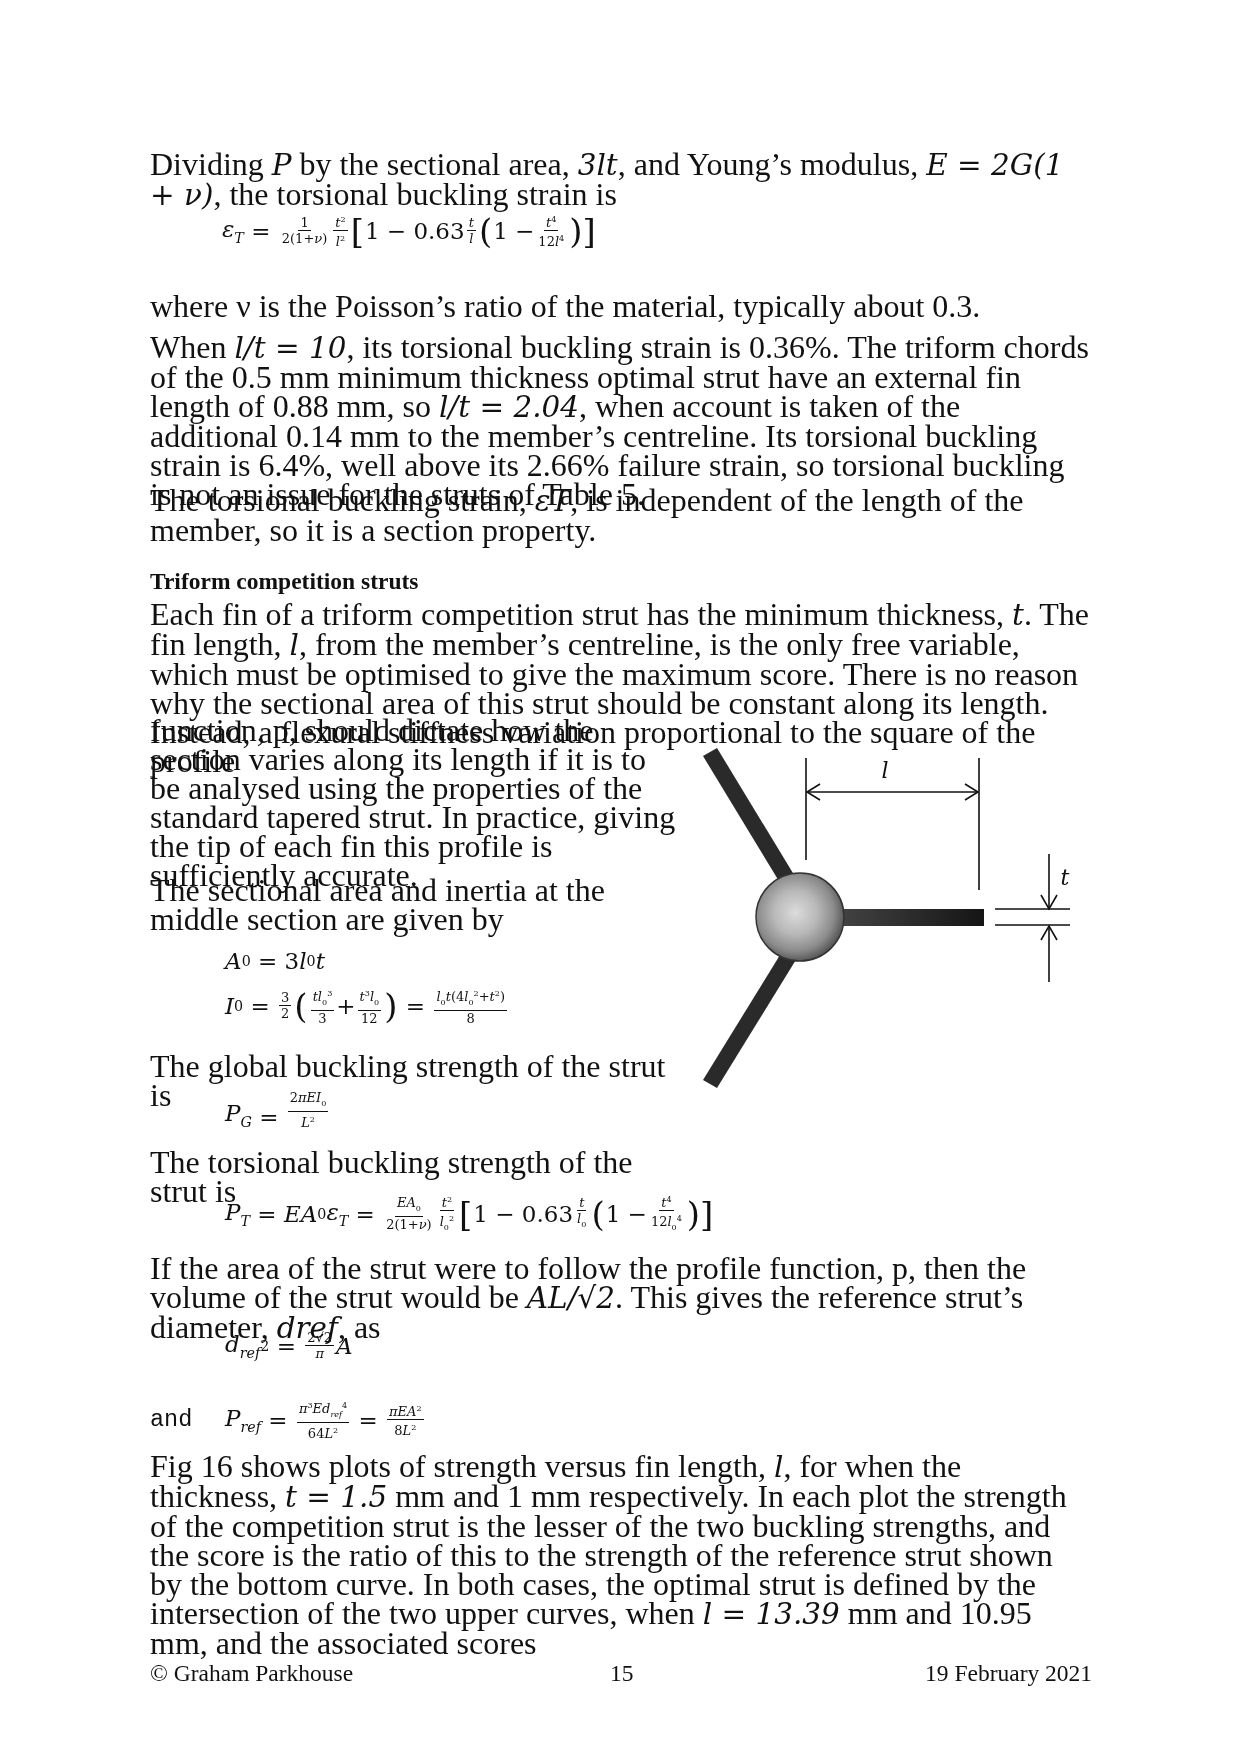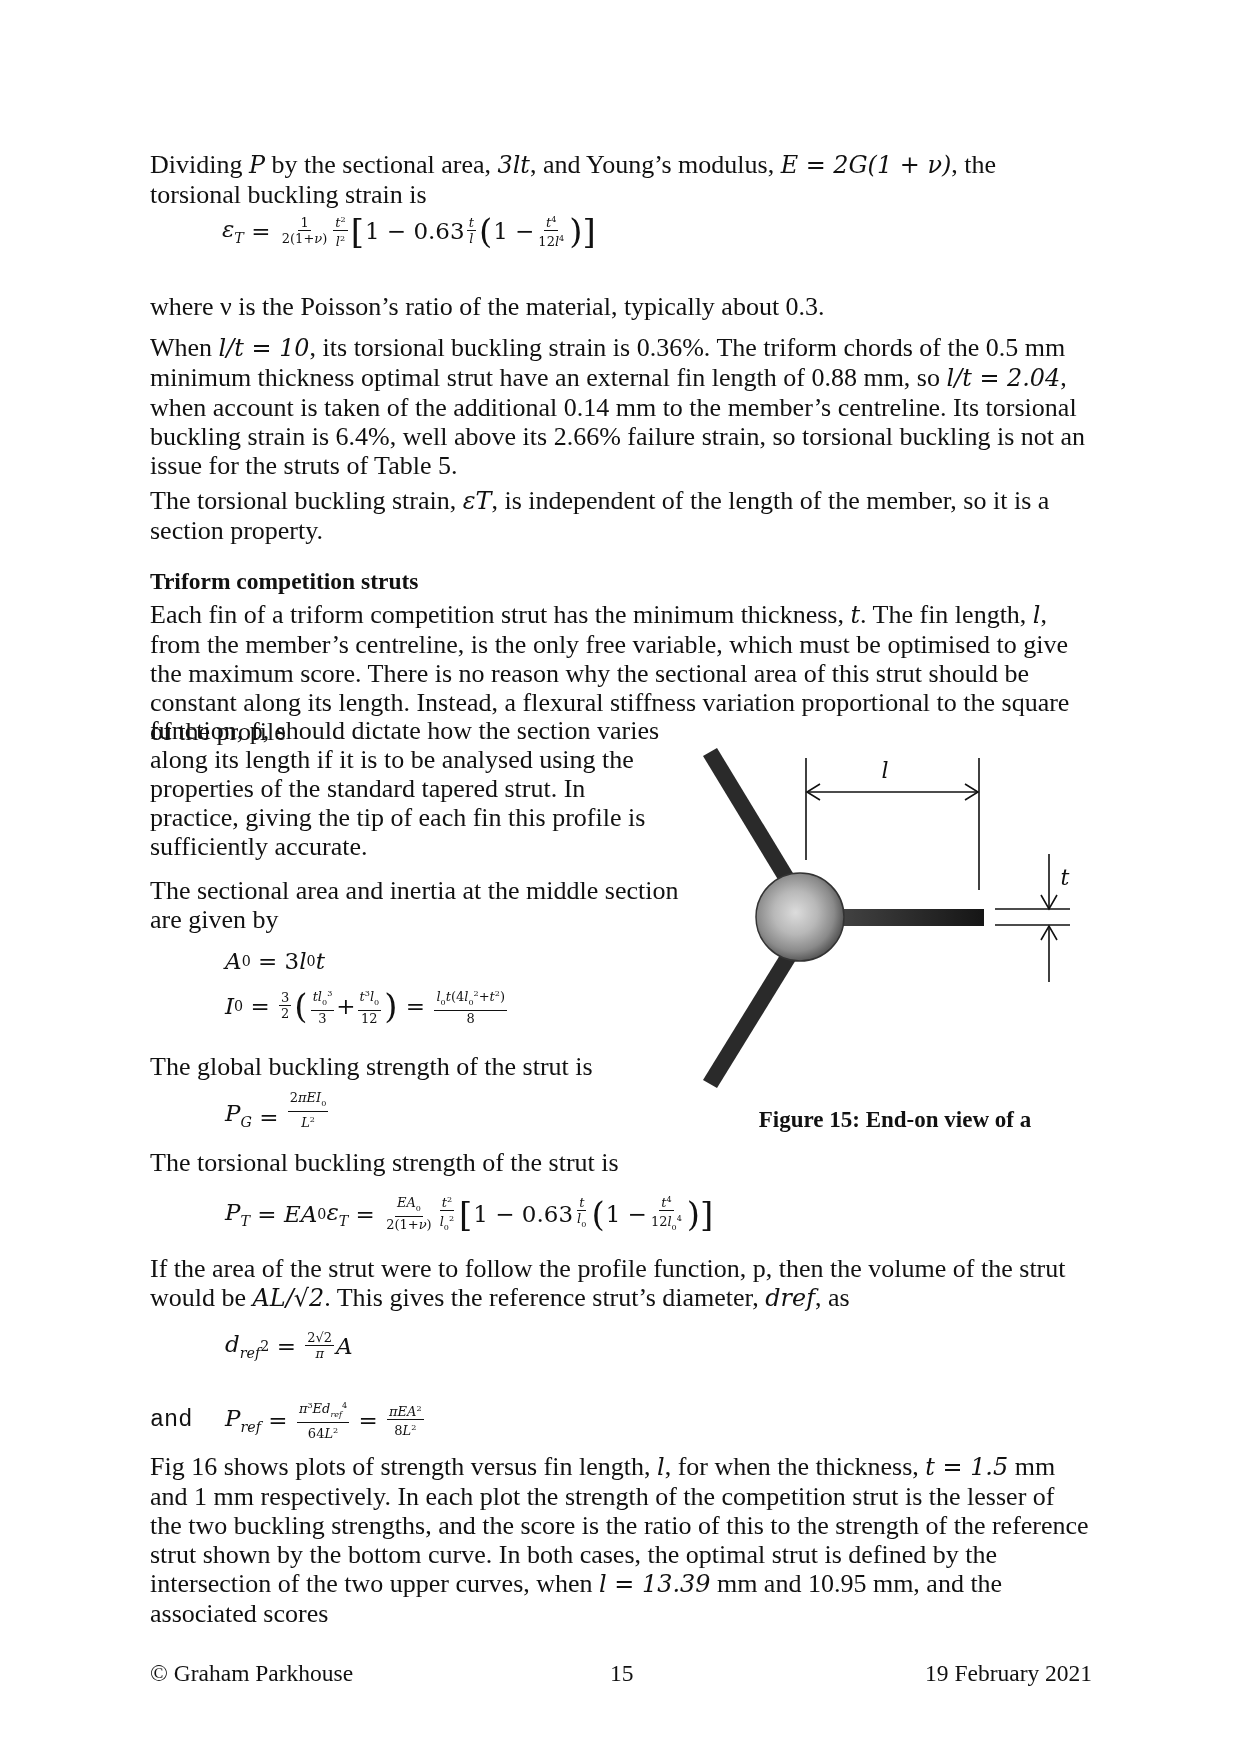--- a/index.html
+++ b/index.html
@@ -1,18 +1,18 @@
 <!DOCTYPE html>
 <html><head>
 <meta charset="utf-8">
 <style>
   html, body { margin: 0; padding: 0; background: #ffffff; }
   body { width: 1240px; height: 1754px; position: relative; overflow: hidden;
          font-family: "Liberation Serif", "DejaVu Serif", serif; color: #111111; }
-  .p { position: absolute; left: 150px; width: 940px; font-size: 26px; line-height: 29px; margin: 0; }
+  .p { position: absolute; left: 150px; width: 940px; font-size: 32px; line-height: 29px; margin: 0; }
   .narrow { width: 530px; }
   .m { font-style: italic; font-family: "DejaVu Serif", "Liberation Serif", serif; font-size: 0.92em; }
   .eq { position: absolute; font-family: "DejaVu Serif", "Liberation Serif", serif; font-size: 23px; white-space: nowrap; display: flex; align-items: center; }
   .frac { display: inline-flex; flex-direction: column; align-items: center; vertical-align: middle; font-size: 13px; margin: 0 2px; line-height: 15px; }
   .frac .num { border-bottom: 1px solid #111; padding: 0 2px; }
   .frac .den { padding: 0 2px; }
   .big { font-size: 34px; font-weight: 300; line-height: 30px; margin: 0 1px; }
   .it { font-style: italic; }
   sub, sup { font-size: 0.62em; }
   .heading { position: absolute; left: 150px; top: 568px; font-size: 23.5px; font-weight: bold; }
@@ -178,18 +178,17 @@
     <line x1="369" y1="206" x2="369" y2="262"></line>
     <line x1="315" y1="189" x2="390" y2="189"></line>
     <line x1="315" y1="205" x2="390" y2="205"></line>
     <polyline points="361,175 369,189 377,175"></polyline>
     <polyline points="361,220 369,206 377,220"></polyline>
   </g>
   <text x="385" y="165" font-family="DejaVu Serif, serif" font-style="italic" font-size="22" text-anchor="middle" fill="#111">t</text>
 </svg>
 
 <div class="caption">
-  <div>Figure 15: End-on view of a</div>
 </div>
 
 <div class="footer" style="left:150px">© Graham Parkhouse</div>
 <div class="footer" style="left:610px">15</div>
 <div class="footer" style="left:925px">19 February 2021</div>
 
 </body></html>

